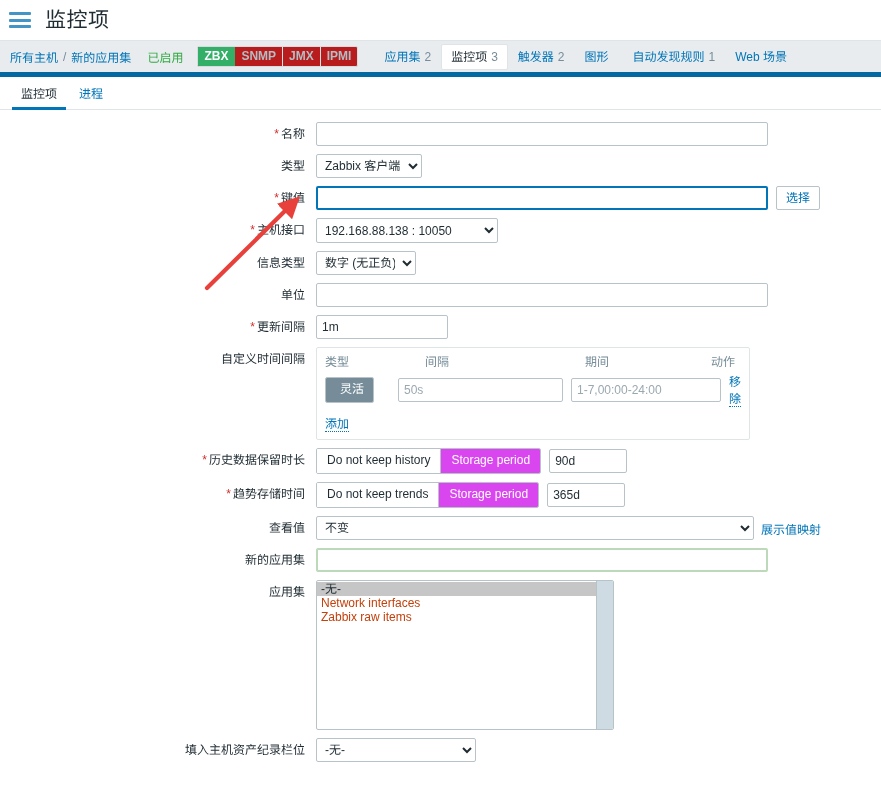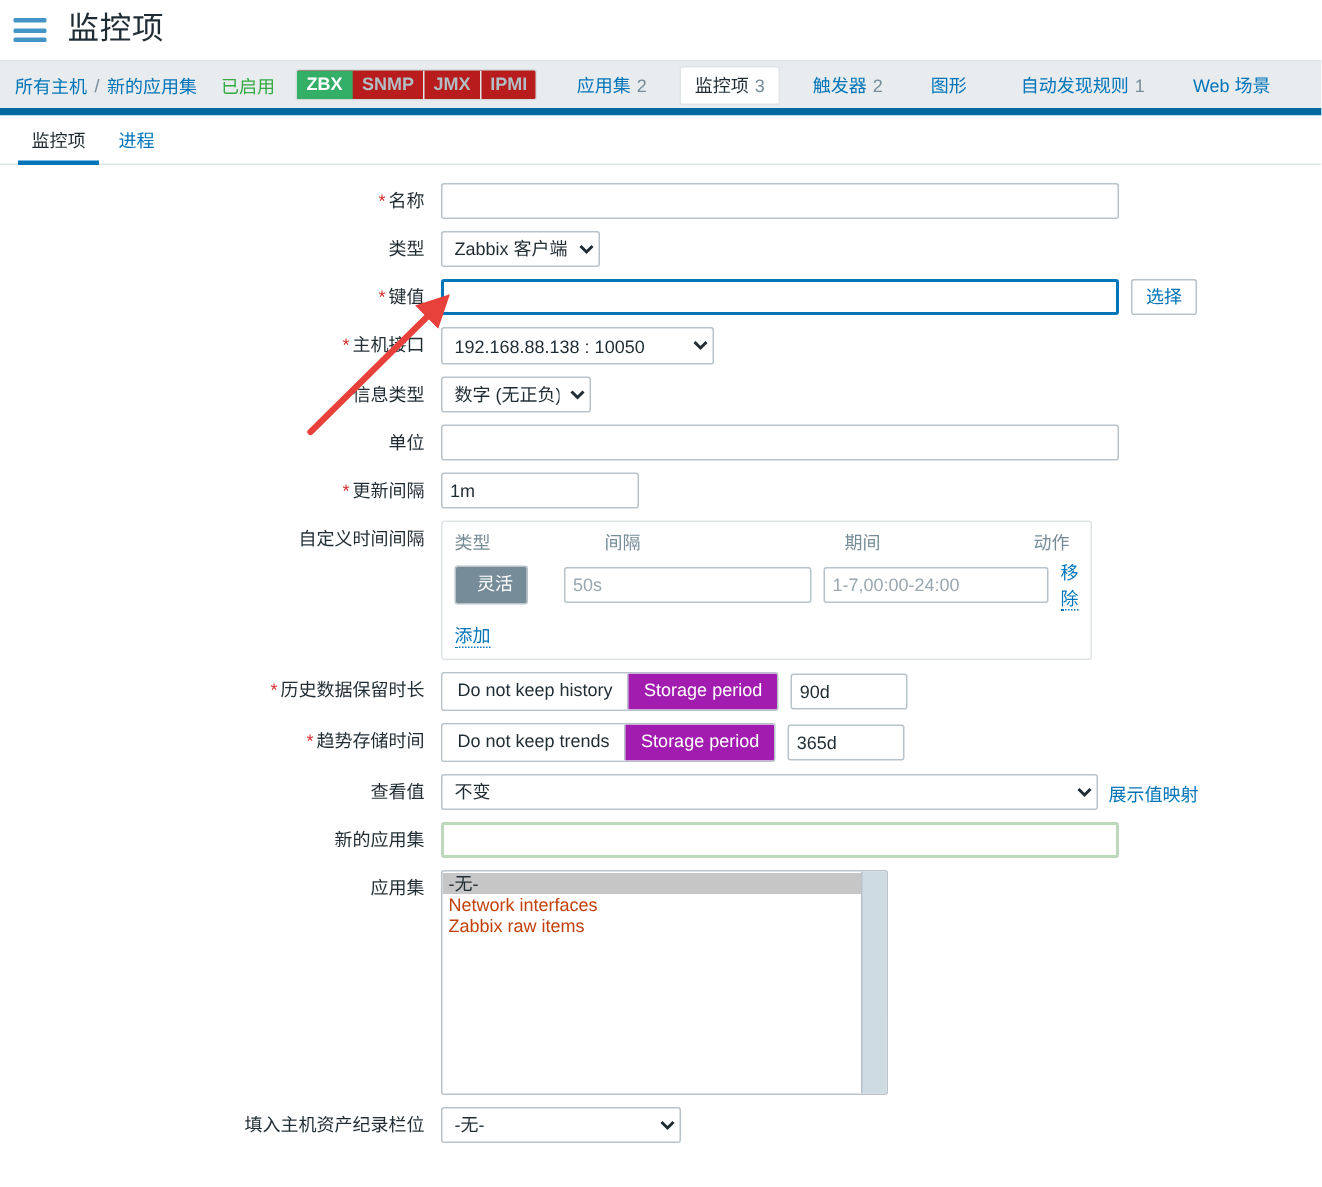--- a/index.html
+++ b/index.html
@@ -97,21 +97,21 @@
   .proto:last-child { border-right: none; }
   .proto.on {
     background: #34af67;
     color: #ffffff;
     border-right-color: #34af67;
   }
   .crumb-tabs {
     display: inline-flex;
     align-items: center;
     margin-left: 16px;
-    gap: 12px;
+    gap: 0;
   }
   .crumb-tab {
     color: #0275b8;
     padding: 4px 9px;
     cursor: pointer;
     text-decoration: none;
     border: 1px solid transparent;
     border-radius: 2px;
     line-height: 16px;
   }
@@ -153,20 +153,21 @@
     right: 2px;
     bottom: -1px;
     height: 3px;
     background: #0275b8;
   }
 
   
   .form {
     padding-top: 12px;
     position: relative;
+    padding-left: 22px;
   }
   .row {
     display: flex;
     align-items: flex-start;
     margin-bottom: 8px;
   }
   .lbl {
     width: 294px;
     text-align: right;
     padding-right: 11px;
@@ -315,21 +316,21 @@
     font-size: 12px;
     padding: 0 10px;
     cursor: pointer;
     background: #ffffff;
     color: #1f2c33;
     border-right: 1px solid #b8c3c9;
     white-space: nowrap;
   }
   .tog-wide span:last-child { border-right: none; }
   .tog-wide span.on {
-    background: #a21caf;
+    background: #d946ef;
     color: #ffffff;
     border-right-color: #768d99;
   }
   .w-period { width: 78px; }
 
   .sel-show { width: 438px; }
   .showmap-lnk {
     margin-left: 7px;
     color: #0275b8;
     cursor: pointer;

